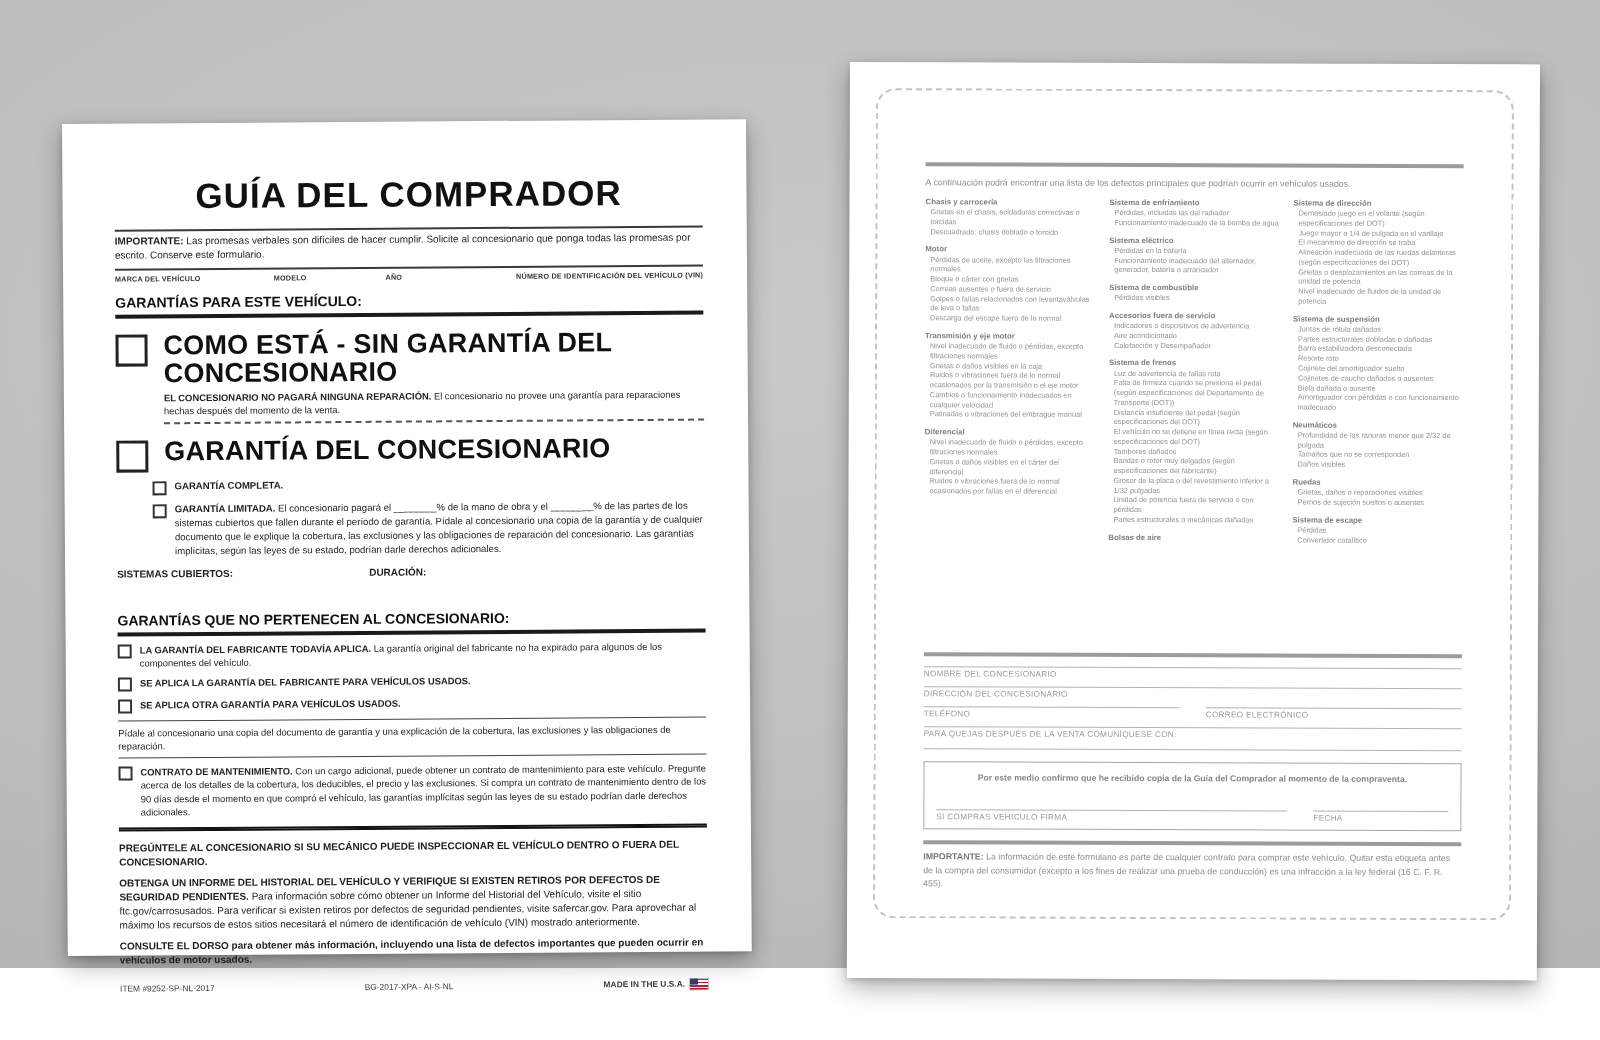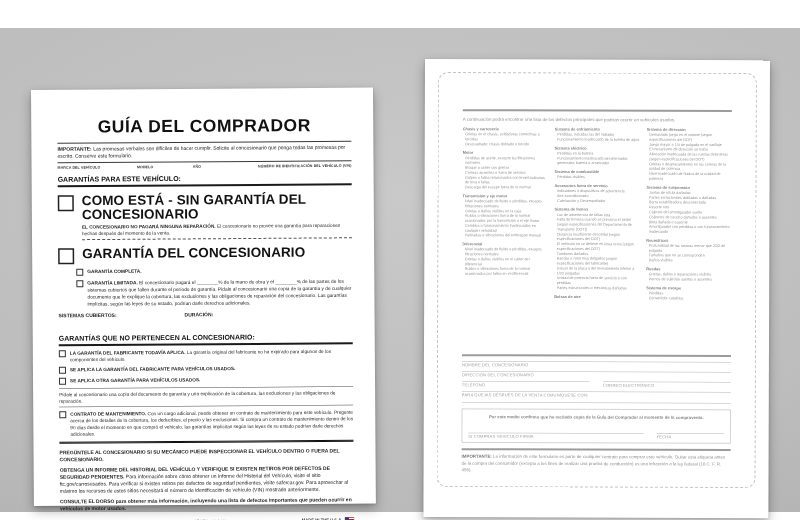--- a/index.html
+++ b/index.html
@@ -1,18 +1,18 @@
 <!DOCTYPE html>
 <html><head>
 <meta charset="utf-8">
 <style>
   html,body{margin:0;padding:0;}
   body{width:800px;height:520px;overflow:hidden;font-family:"Liberation Sans",sans-serif;}
   .scene{position:relative;width:800px;height:484px;
-    background:radial-gradient(120% 100% at 50% 35%, #c9c9c9 0%, #bdbdbd 55%, #adadad 100%);margin-top:28px;}
+    background:radial-gradient(120% 100% at 50% 35%, #c9c9c9 0%, #bdbdbd 55%, #adadad 100%);}
   .sheet{position:absolute;background:#fff;transform-origin:0 0;
     box-shadow:0 10px 24px rgba(0,0,0,.30), 0 2px 6px rgba(0,0,0,.18);}
   .sheet.front{left:31px;top:62px;width:684px;height:832px;transform:scale(.5) rotate(-.4deg);}
   .sheet.back{left:425px;top:31px;width:690px;height:916px;transform:scale(.5) rotate(.2deg);}
 
   
   .front-inner{position:absolute;inset:0;padding:54px 44px 24px 52px;display:flex;flex-direction:column;color:#1e1e1e;}
   .b{font-weight:bold;}
   p{margin:0;}
   .fp-title{font-size:35px;font-weight:bold;text-align:center;letter-spacing:1px;margin:0 0 12px;color:#111;}

